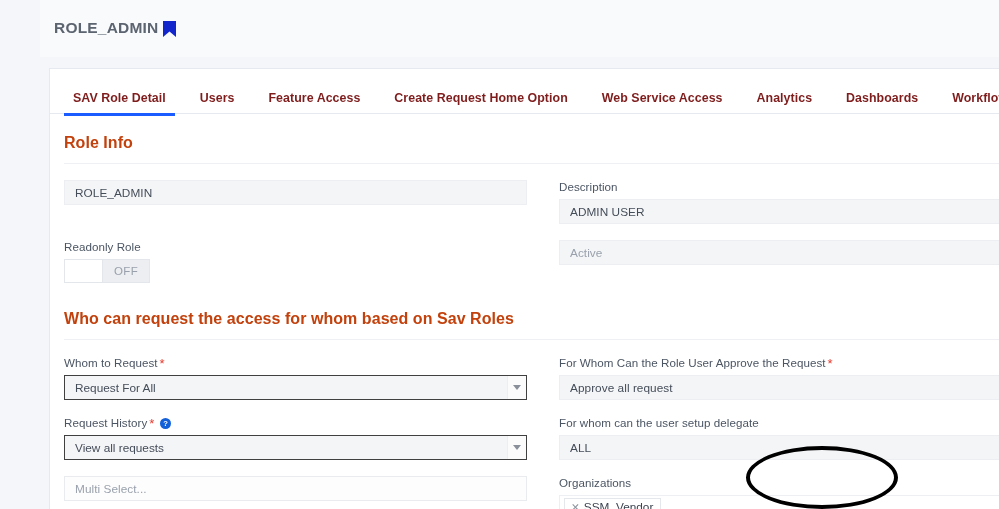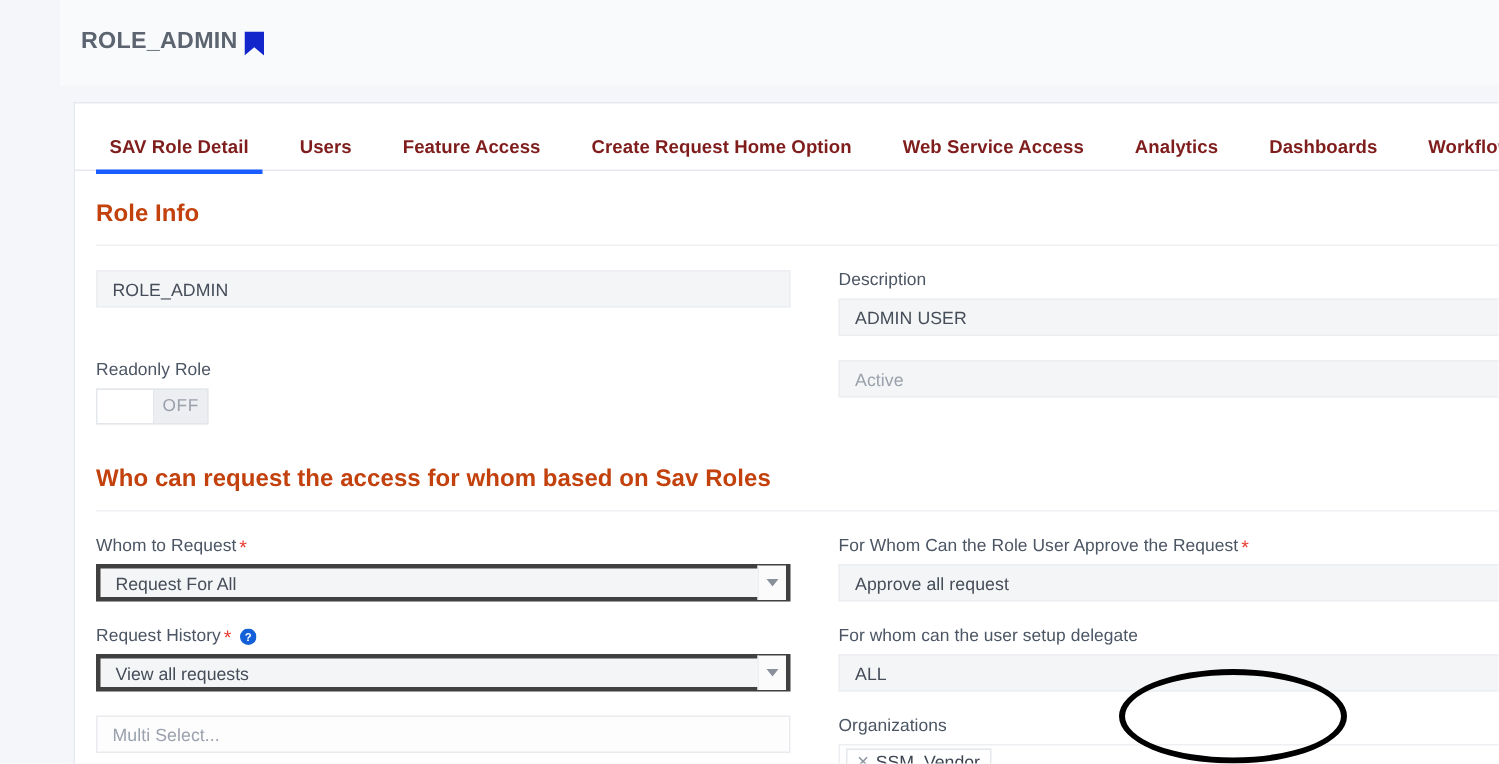--- a/index.html
+++ b/index.html
@@ -178,21 +178,21 @@
   }
 
   .input-box.white {
     background: #fdfdfe;
     border: 1px solid #e9ebef;
   }
 
   .select-box {
     height: 25px;
     background: #f4f5f7;
-    border: 3px solid #404040;
+    border: 1px solid #404040;
     font-size: 11.8px;
     color: #454d59;
     display: flex;
     align-items: center;
     justify-content: space-between;
     padding: 0 0 0 10px;
     position: relative;
   }
 
   .select-caret {
@@ -211,21 +211,21 @@
     width: 0; height: 0;
     border-left: 4px solid transparent;
     border-right: 4px solid transparent;
     border-top: 5px solid #8a9099;
   }
 
   .toggle {
     display: inline-flex;
     align-items: stretch;
     height: 24px;
-    width: 75px;
+    width: 86px;
     border: 1px solid #e3e6ea;
     background: #eceef1;
     cursor: pointer;
   }
 
   .toggle-knob {
     width: 38px;
     background: #ffffff;
     border-right: 1px solid #e3e6ea;
   }

